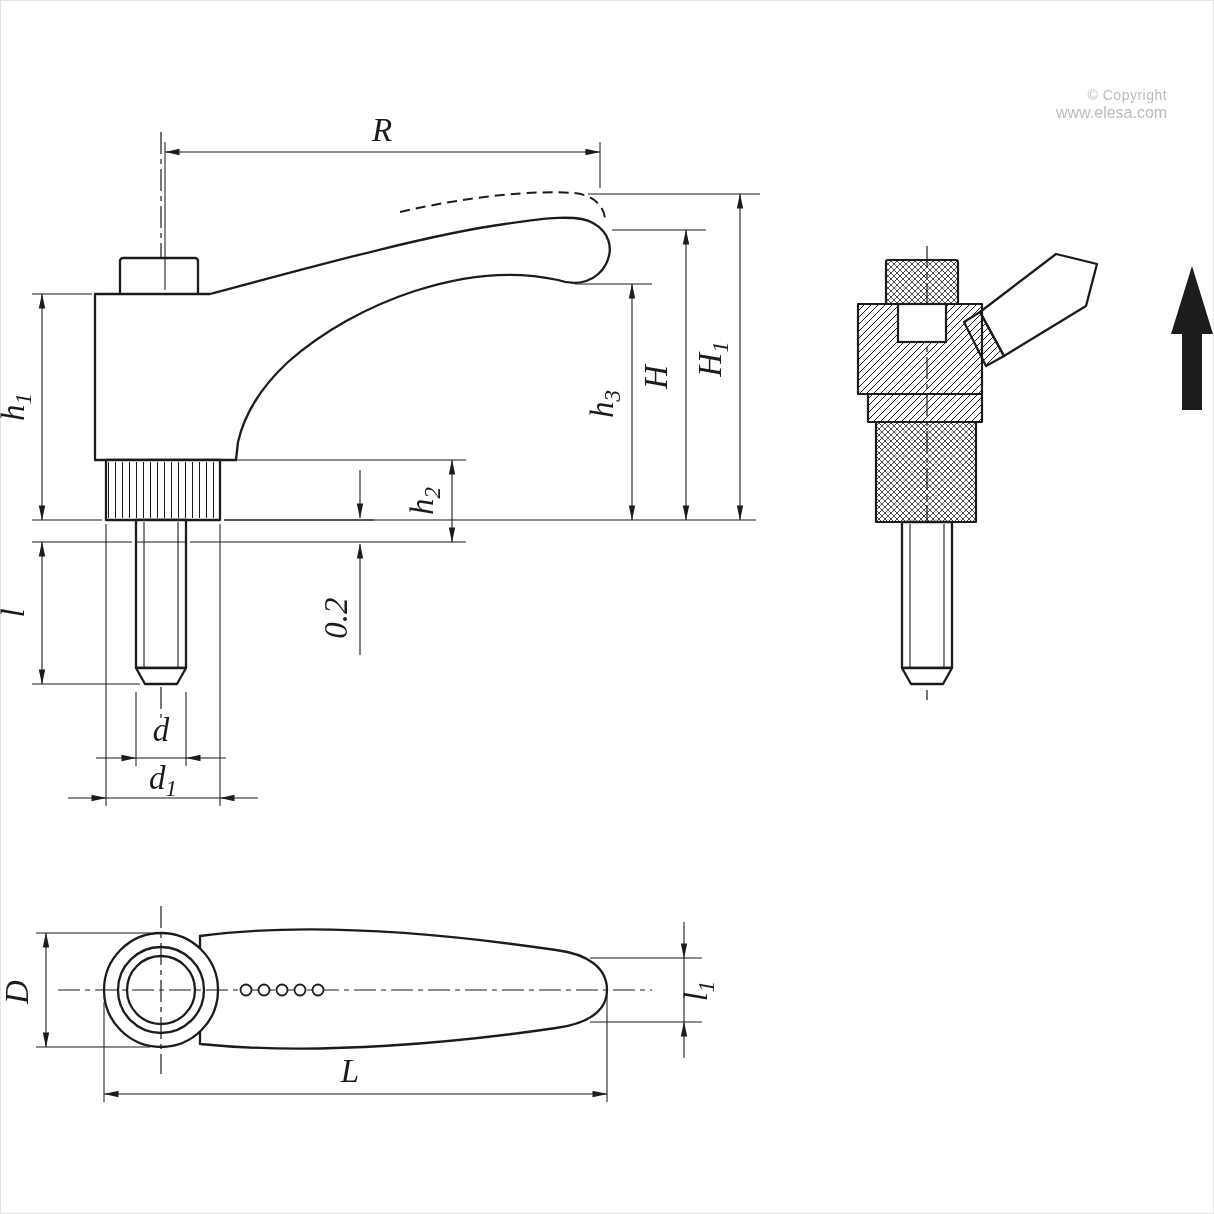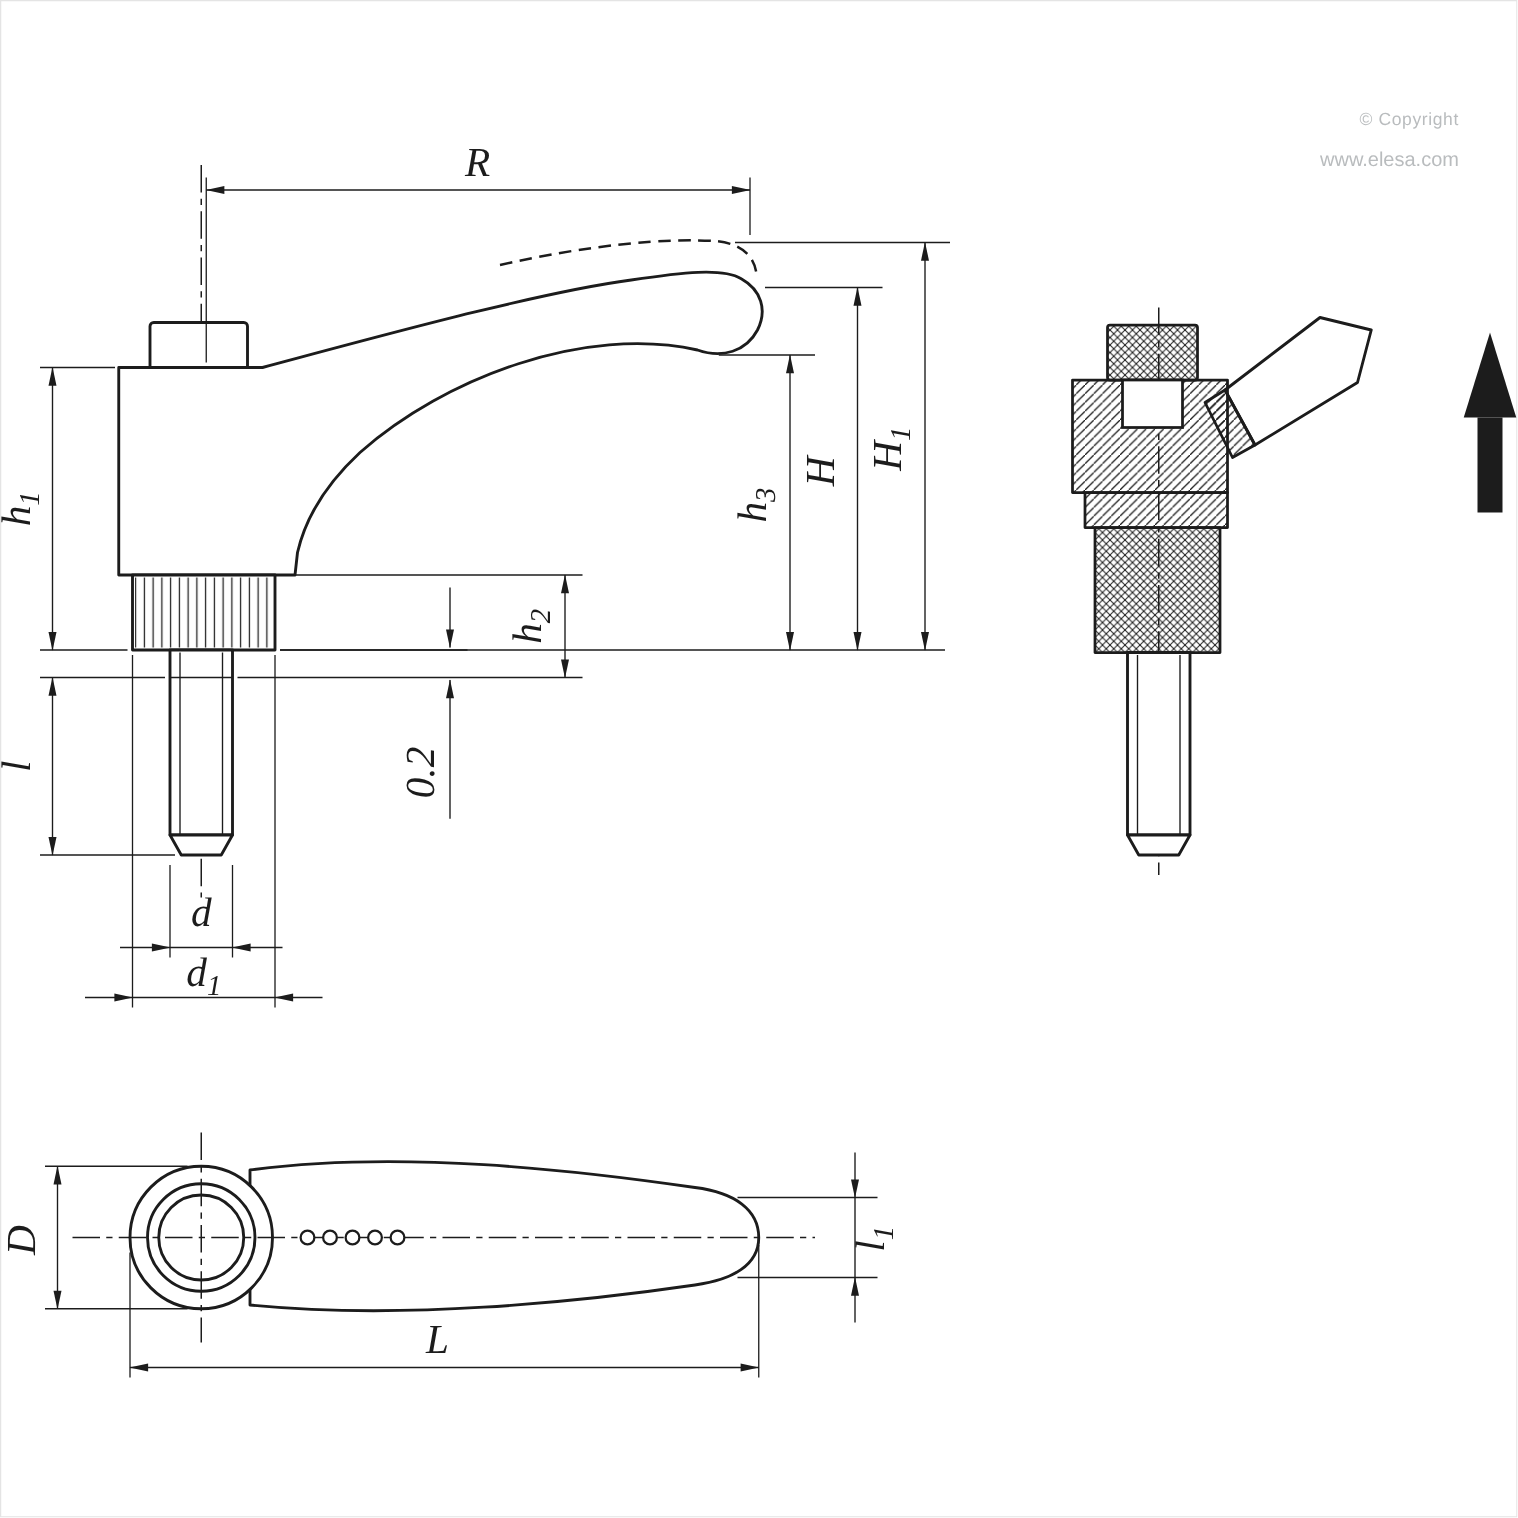--- a/index.html
+++ b/index.html
@@ -6,21 +6,21 @@
   html,body{margin:0;padding:0;background:#fff;}
   .page{position:relative;width:1214px;height:1214px;background:#fff;overflow:hidden;
         font-family:"Liberation Sans",sans-serif;box-shadow:inset 0 0 0 1px #e4e4e4;}
   .drawing{position:absolute;left:0;top:0;}
 
   
   .logo{position:absolute;top:88px;left:1056px;color:var(--logo-gray);text-align:right;line-height:1.05;}
   .logo .copyright{font-size:14px;letter-spacing:.5px;}
   .logo .brand{font-size:54px;font-weight:bold;letter-spacing:2px;line-height:1.1;}
   .logo .reg{font-size:15px;vertical-align:28px;margin-left:2px;}
-  .logo .site{font-size:16px;margin-top:18px;}
+  .logo .site{font-size:16px;margin-top:2px;}
 
   
   .outline{fill:#fff;stroke:var(--ink);stroke-width:2.3;stroke-linejoin:round;}
   .outline2{fill:none;stroke:var(--ink);stroke-width:2.3;}
   .thin{fill:none;stroke:var(--ink);stroke-width:1.1;}
   .ext{fill:none;stroke:var(--ink);stroke-width:1.05;}
   .dimline{fill:none;stroke:var(--ink);stroke-width:1.1;}
   .center{fill:none;stroke:var(--ink);stroke-width:1.2;stroke-dasharray:22 5 5 5;}
   .dashed{fill:none;stroke:var(--ink);stroke-width:2;stroke-dasharray:10 6;}
   .hatchfill{fill:url(#h45);stroke:var(--ink);stroke-width:2.2;stroke-linejoin:round;}

